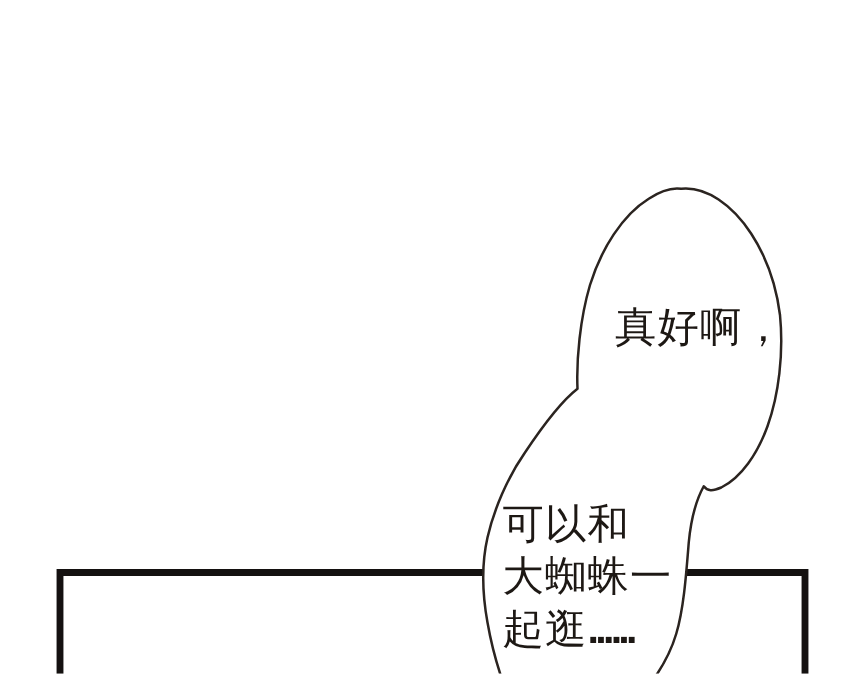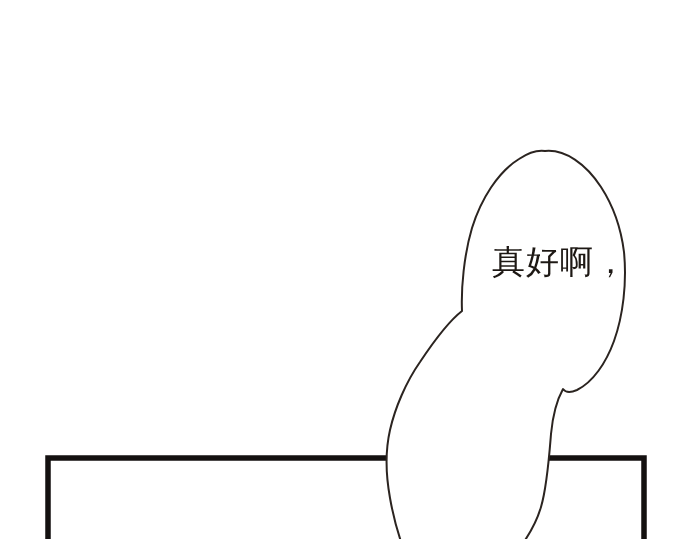--- a/index.html
+++ b/index.html
@@ -93,14 +93,19 @@
              C 461 288 464 255 472 228
              C 481 199 498 172 519 159
              C 528 153 538 150 545 151
              Z"></path>
   </svg>
 
   <div class="bubble-text top">
     <span class="line">真好啊，</span>
   </div>
 
+  <div class="bubble-text bottom">
+    <span class="line">可以和</span>
+    <span class="line">大蜘蛛一</span>
+    <span class="line"><span>起逛</span><span class="ellipsis">......</span></span>
+  </div>
 
 </div>
 
 </body></html>

